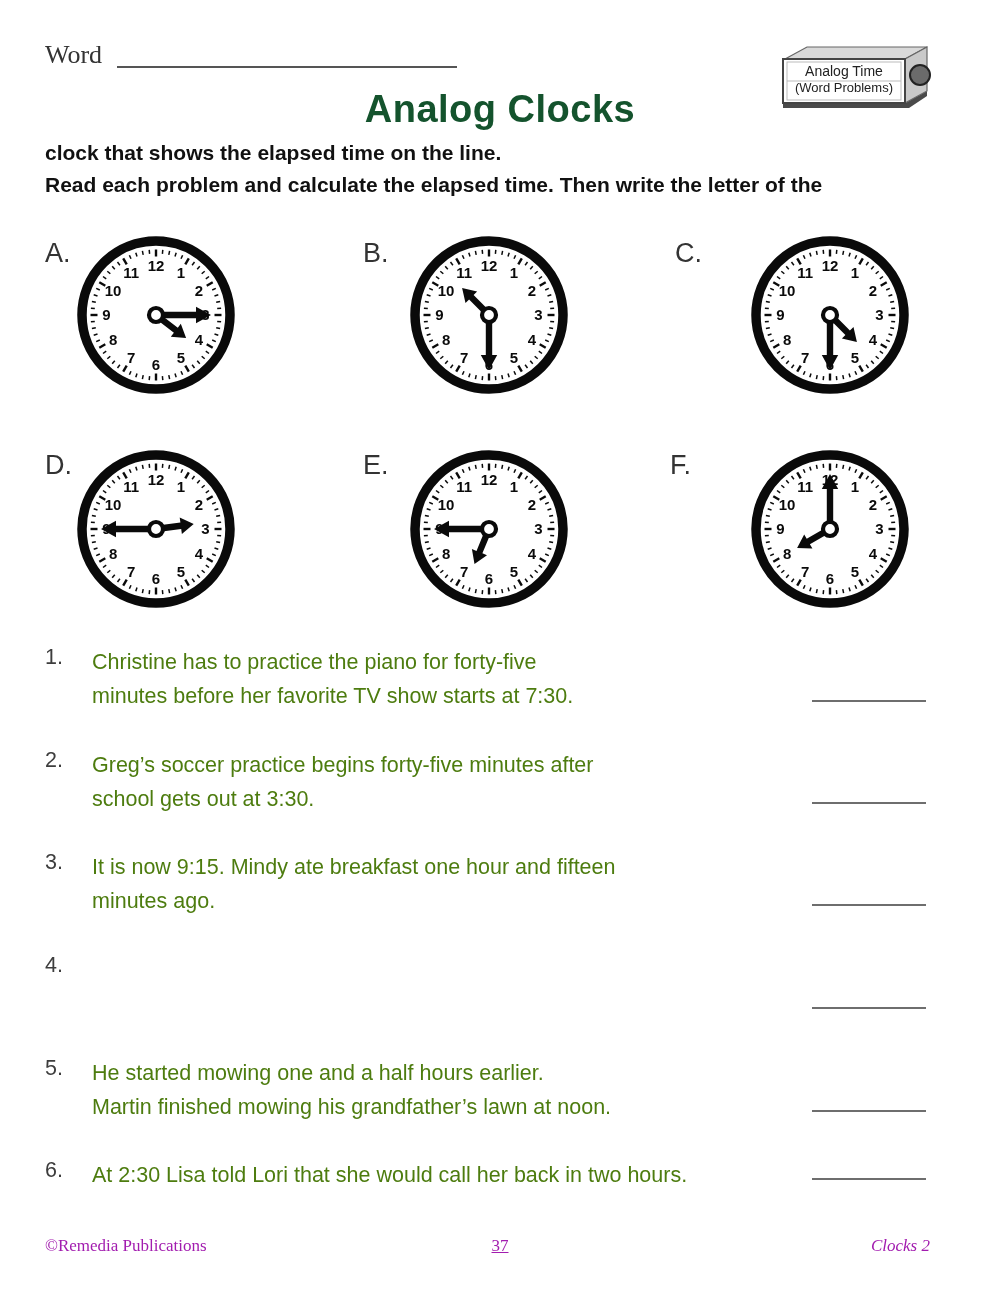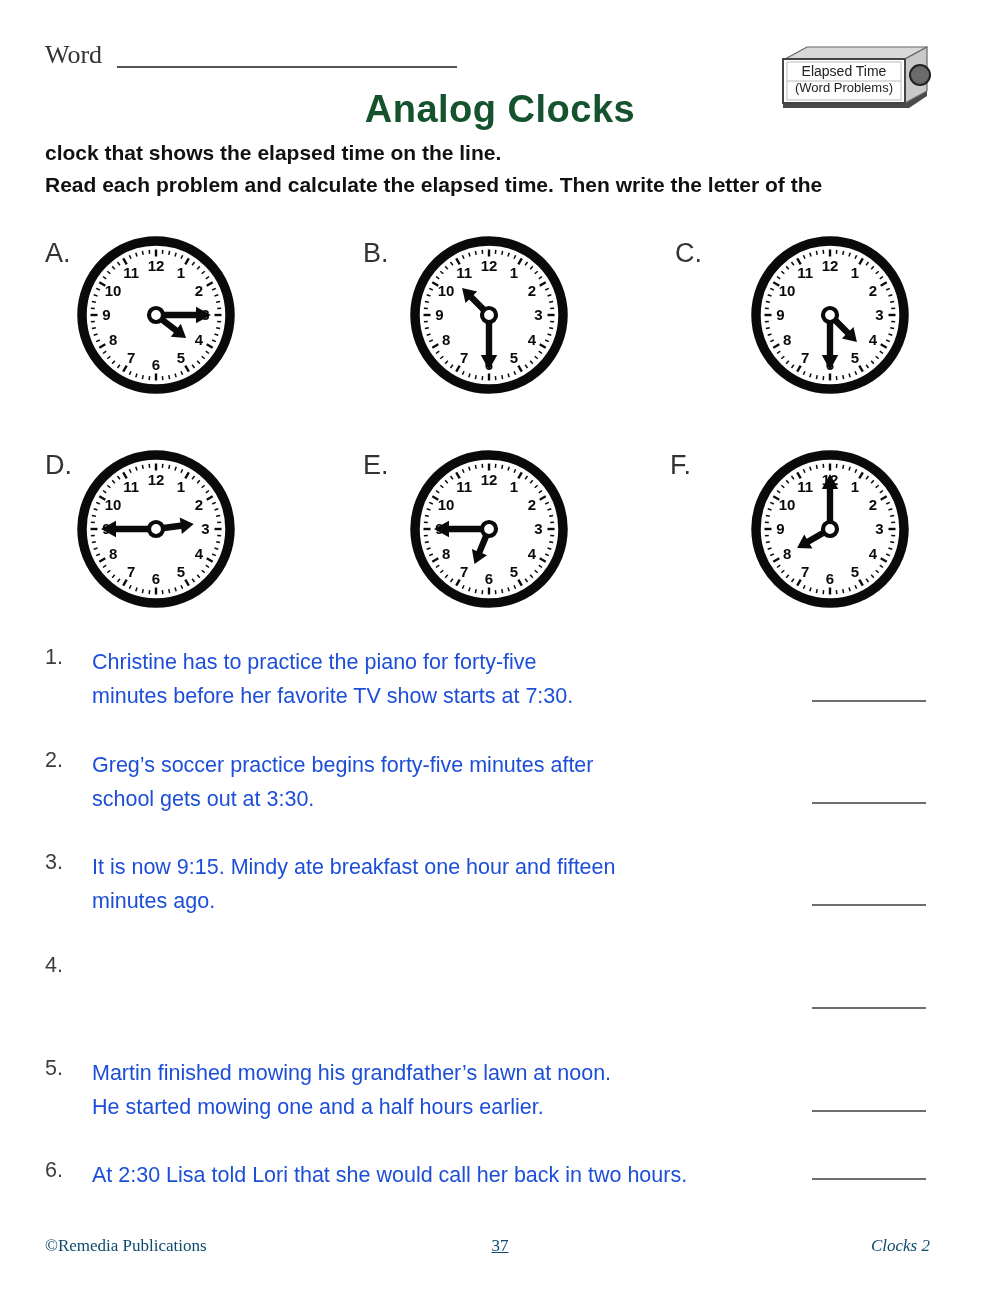--- a/index.html
+++ b/index.html
@@ -44,30 +44,30 @@
   }
   .clock-face{position:absolute;width:160px;height:160px;}
   
   .problem{position:absolute;left:45px;width:760px;}
   .problem-number{
     position:absolute;left:0;top:0;
     font-size:21.5px;color:#3d3d3d;
   }
   .problem-text{
     position:absolute;left:47px;top:0;width:700px;
-    font-size:21.5px;line-height:34px;color:#1d4ed8;
+    font-size:21.5px;line-height:34px;color:#4d7c0f;
   }
   .answer-line{
     position:absolute;left:812px;width:114px;height:0;
     border-bottom:2px solid #6e6e6e;
   }
   
   .footer{
     position:absolute;left:0;right:0;top:1236px;height:24px;
-    font-size:17px;color:#0c4a6e;
+    font-size:17px;color:#a21caf;
   }
   .footer-left{position:absolute;left:45px;font-family:"Liberation Serif",serif;}
   .footer-center{position:absolute;left:0;right:0;text-align:center;font-family:"Liberation Serif",serif;text-decoration:underline;}
   .footer-right{position:absolute;right:70px;font-style:italic;font-family:"Liberation Serif",serif;}
 </style>
 </head>
 <body>
 
 <div class="page">
 
@@ -77,21 +77,21 @@
   <div class="badge">
     <svg width="152" height="66" viewBox="0 0 152 66">
       <polygon points="2,59 124,59 146,47 146,52 128,64 2,64" fill="#4a4a4a"></polygon>
       <polygon points="4,15 124,15 146,3 26,3" fill="#d9d9d9" stroke="#666" stroke-width="1.2"></polygon>
       <polygon points="124,15 146,3 146,47 124,59" fill="#c9c9c9" stroke="#666" stroke-width="1.2"></polygon>
       <circle cx="139" cy="31" r="10" fill="#6b6b6b" stroke="#222" stroke-width="2"></circle>
       <rect x="2" y="15" width="122" height="44" fill="#ffffff" stroke="#444" stroke-width="2"></rect>
       <rect x="6" y="18" width="114" height="38" fill="none" stroke="#bbb" stroke-width="1"></rect>
       <line x1="6" y1="37" x2="120" y2="37" stroke="#bbb" stroke-width="1"></line>
     </svg>
-    <div class="badge-line badge-line1">Elapsed Time</div>
+    <div class="badge-line badge-line1">Analog Time</div>
     <div class="badge-line badge-line2">(Word Problems)</div>
   </div>
 
   <h1 class="title">Analog Clocks</h1>
 
   <div class="instructions">
     <div>clock that shows the elapsed time on the line.</div>
     <div>Read each problem and calculate the elapsed time. Then write the letter of the</div>
   </div>
 
@@ -605,22 +605,22 @@
   <div class="problem" style="top:953px;">
     <span class="problem-number">4.</span>
     <div class="problem-text">
     </div>
   </div>
   <div class="answer-line" style="top:1007px;"></div>
 
   <div class="problem" style="top:1056px;">
     <span class="problem-number">5.</span>
     <div class="problem-text">
+      <div>He started mowing one and a half hours earlier.</div>
       <div>Martin finished mowing his grandfather’s lawn at noon.</div>
-      <div>He started mowing one and a half hours earlier.</div>
     </div>
   </div>
   <div class="answer-line" style="top:1110px;"></div>
 
   <div class="problem" style="top:1158px;">
     <span class="problem-number">6.</span>
     <div class="problem-text">
       <div>At 2:30 Lisa told Lori that she would call her back in two hours.</div>
     </div>
   </div>

